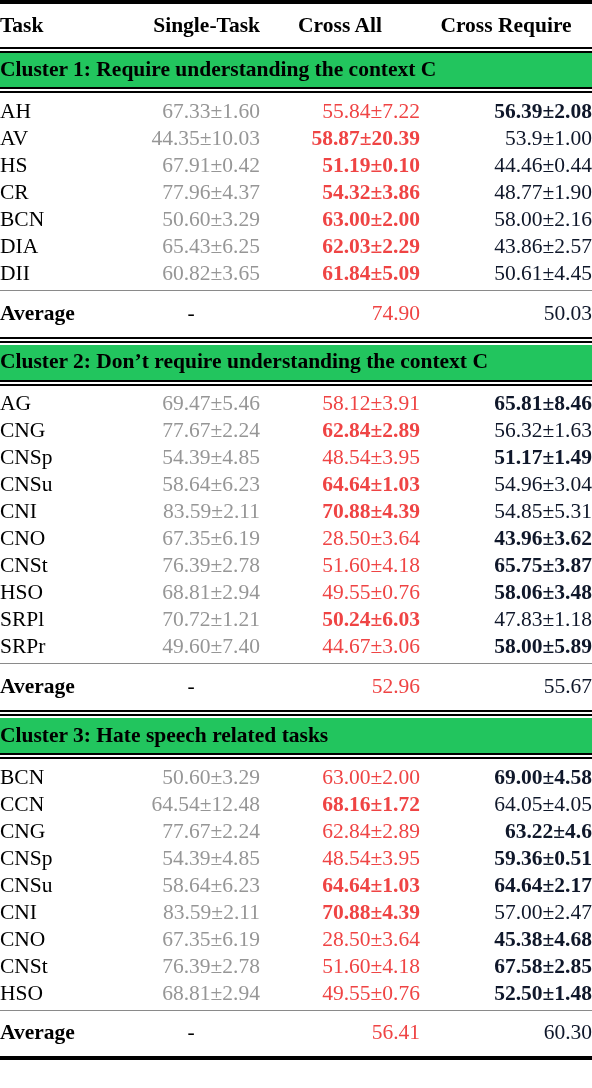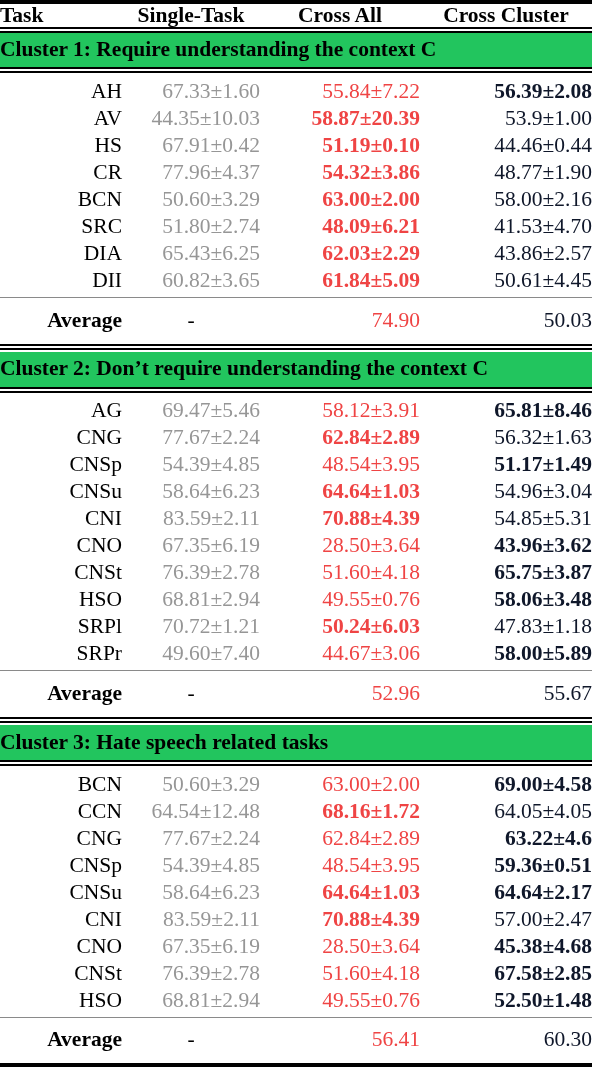--- a/index.html
+++ b/index.html
@@ -42,42 +42,42 @@
     border-top:2.5px solid #000;
     border-bottom:2.5px solid #000;
     height:4px; font-size:0; line-height:0;
   }
   tr.rule-thin > td { border-top:1.6px solid #8a8a8a; height:0; font-size:0; line-height:0; }
 
   
   tr.head-row th {
     font-weight:bold;
     font-size:22px;
-    height:24px;
+    height:44px;
     padding-bottom:3px;
   }
   th.h-task    { text-align:left; padding-left:10px; }
-  th.h-single  { text-align:center; }
+  th.h-single  { text-align:right; }
   th.h-all     { text-align:center; }
   th.h-cluster { text-align:center; }
 
   
   tr.cluster-row td {
     background:#22c55e;
     font-weight:bold;
     font-size:22px;
     text-align:left;
     padding:6px 0 8px 10px;
     height:36px;
   }
 
   
   tr.data-row td { height:27px; }
   td.t-task {
-    text-align:right;
+    text-align:left;
     padding-left:10px;
   }
   td.t-num {
     text-align:right;
   }
   td.c-single-val { color:#969696; padding-right:10px; }
   td.c-all-val    { color:#ef4444; padding-right:10px; }
   td.c-clu-val    { color:#0f172a; padding-right:14px; }
   td.bold { font-weight:bold; }
 
@@ -101,21 +101,21 @@
       <col class="c-cluster">
   </colgroup>
   <tbody id="table-body">
       <tr class="rule-top">
         <td colspan="4"></td>
       </tr>
       <tr class="head-row">
         <th class="h-task">Task</th>
         <th class="h-single">Single-Task</th>
         <th class="h-all">Cross All</th>
-        <th class="h-cluster">Cross Cluster</th>
+        <th class="h-cluster">Cross Require</th>
       </tr>
       <tr class="rule-double">
         <td colspan="4"></td>
       </tr>
       <tr class="cluster-row">
         <td colspan="4">Cluster 1: Require understanding the context C</td>
       </tr>
       <tr class="rule-double">
         <td colspan="4"></td>
       </tr>
@@ -144,26 +144,20 @@
         <td class="t-task">CR</td>
         <td class="t-num c-single-val">77.96±4.37</td>
         <td class="t-num c-all-val bold">54.32±3.86</td>
         <td class="t-num c-clu-val">48.77±1.90</td>
       </tr>
       <tr class="data-row">
         <td class="t-task">BCN</td>
         <td class="t-num c-single-val">50.60±3.29</td>
         <td class="t-num c-all-val bold">63.00±2.00</td>
         <td class="t-num c-clu-val">58.00±2.16</td>
-      </tr>
-      <tr class="data-row">
-        <td class="t-task">SRC</td>
-        <td class="t-num c-single-val">51.80±2.74</td>
-        <td class="t-num c-all-val bold">48.09±6.21</td>
-        <td class="t-num c-clu-val">41.53±4.70</td>
       </tr>
       <tr class="data-row">
         <td class="t-task">DIA</td>
         <td class="t-num c-single-val">65.43±6.25</td>
         <td class="t-num c-all-val bold">62.03±2.29</td>
         <td class="t-num c-clu-val">43.86±2.57</td>
       </tr>
       <tr class="data-row">
         <td class="t-task">DII</td>
         <td class="t-num c-single-val">60.82±3.65</td>

